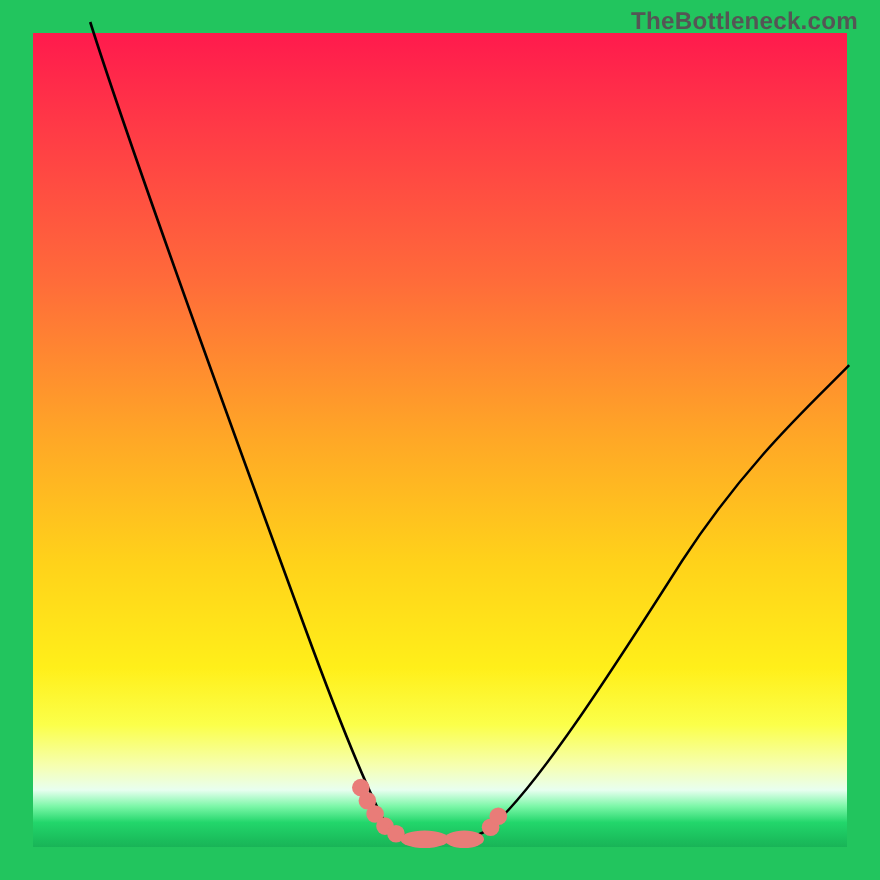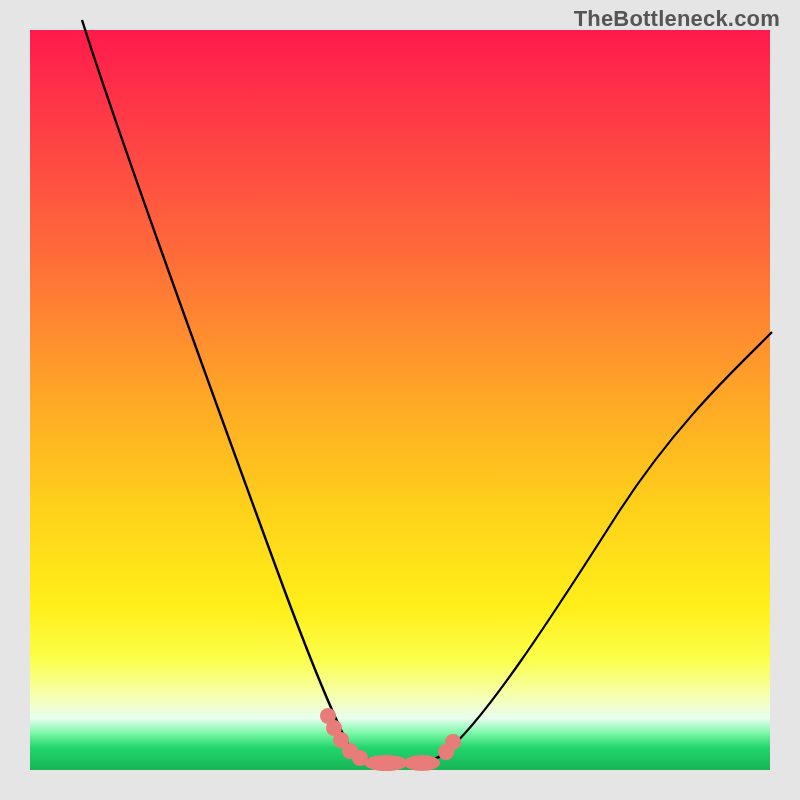--- a/index.html
+++ b/index.html
@@ -10,21 +10,21 @@
     background: #000;
     overflow: hidden;
     font-family: Arial, Helvetica, sans-serif;
   }
   .frame {
     position: absolute;
     top: 0;
     left: 0;
     width: 800px;
     height: 800px;
-    background: #e5e5e5;
+    background: #22c55e;
   }
   .plot {
     position: absolute;
     
     left: 30px;
     top: 30px;
     width: 740px;
     height: 740px;
     
     background: linear-gradient(to bottom,

